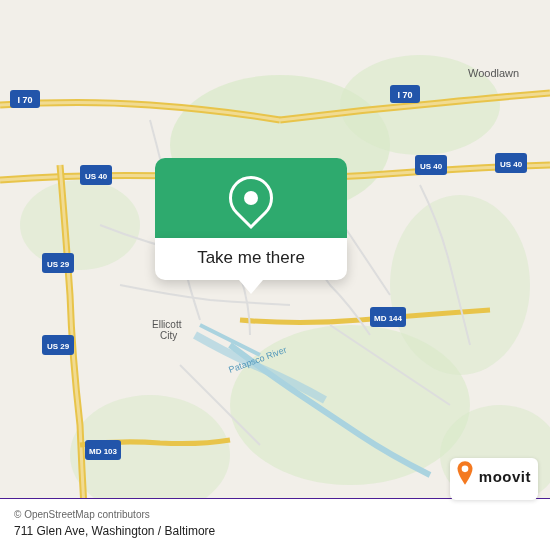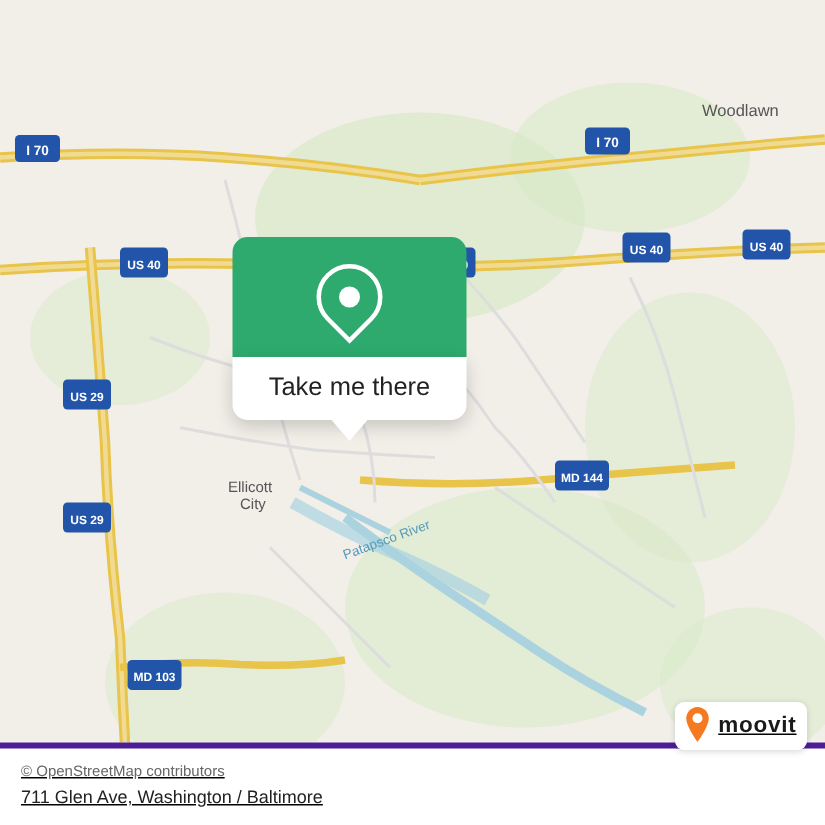--- a/index.html
+++ b/index.html
@@ -43,43 +43,42 @@
     }
 
     
     #bottom-bar {
       position: absolute;
       bottom: 0;
       left: 0;
       right: 0;
       background: #fff;
       padding: 10px 14px 12px 14px;
-      border-top: 4px solid #4c1d95;
+      border-top: 1px solid #4c1d95;
       z-index: 10;
-      text-decoration: underline;
     }
 
     #attribution {
       font-size: 10px;
       color: #666;
       margin-bottom: 4px;
     }
 
     #location-title {
       font-size: 12px;
       color: #222;
       font-weight: 400;
     }
 
     
     #popup-card {
       position: absolute;
       top: 158px;
       left: 155px;
-      width: 156px;
+      width: 192px;
       z-index: 20;
       display: flex;
       flex-direction: column;
       align-items: center;
     }
 
     #popup-top {
       background: #2eaa6e;
       border-radius: 10px 10px 0 0;
       width: 100%;
@@ -138,27 +137,26 @@
       margin-top: 0;
     }
 
     
     #moovit-logo {
       position: absolute;
       bottom: 50px;
       right: 12px;
       z-index: 15;
       display: flex;
-      align-items: center;
+      align-items: flex-end;
       gap: 4px;
       background: #fff;
       border-radius: 6px;
-      padding: 3px 7px 5px 5px;
+      padding: 3px 7px 15px 5px;
       box-shadow: 0 1px 4px rgba(0,0,0,0.15);
-      text-decoration: underline;
     }
 
     #moovit-pin {
       width: 20px;
       height: 24px;
       position: relative;
     }
 
     #moovit-text {
       font-size: 15px;

